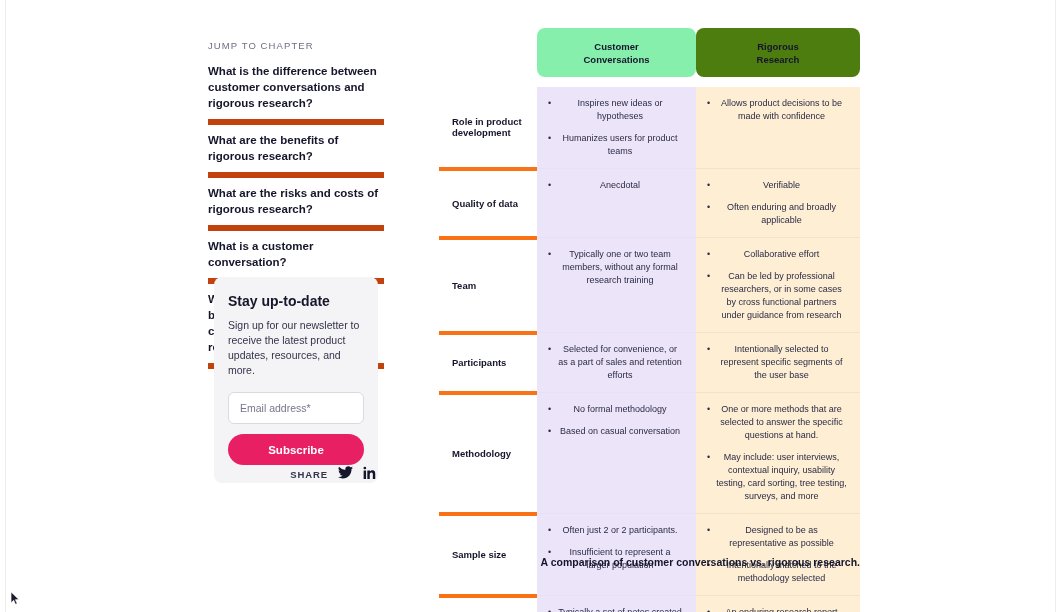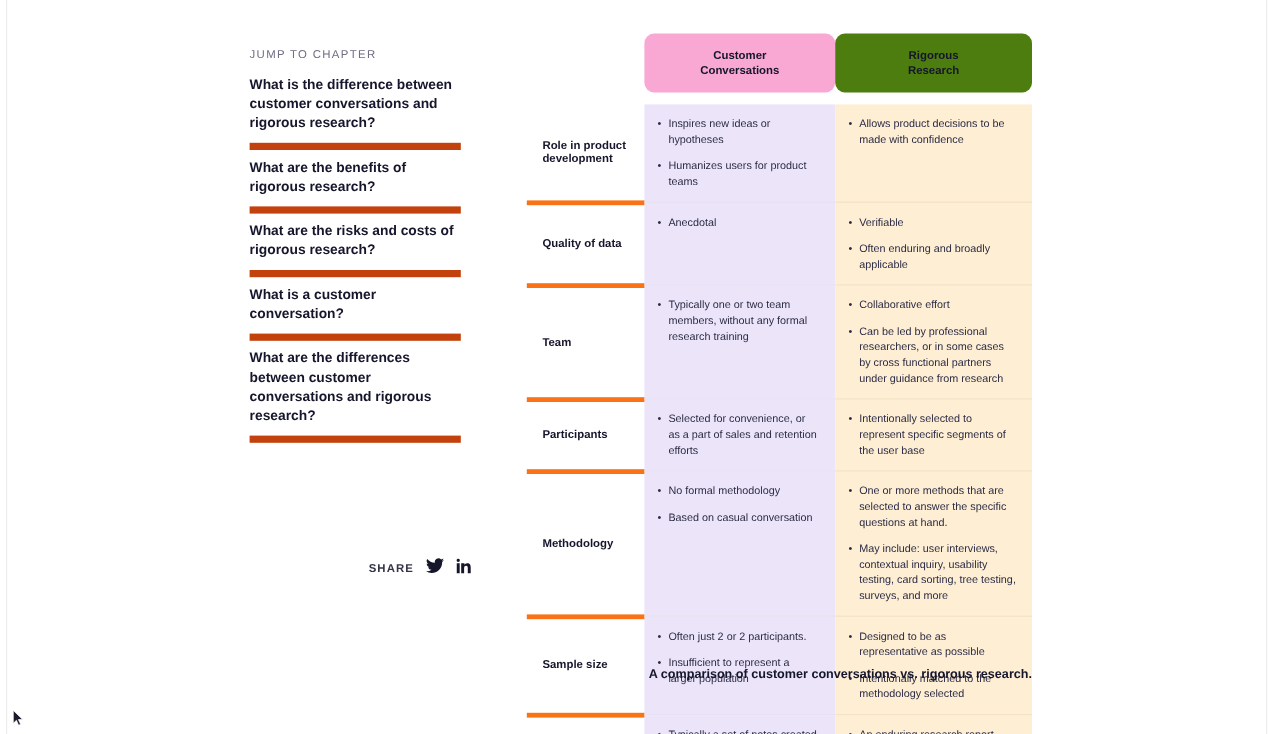--- a/index.html
+++ b/index.html
@@ -108,21 +108,21 @@
     color: #ffffff;
     font-size: 11.5px;
     font-weight: 700;
     cursor: pointer;
     font-family: "Liberation Sans", sans-serif;
   }
 
   
   .share-row {
     position: absolute;
-    left: 224px;
+    left: 207px;
     top: 465px;
     width: 164px;
     display: flex;
     align-items: center;
     justify-content: flex-end;
     gap: 10px;
   }
   .share-label {
     font-size: 9.5px;
     letter-spacing: 0.9px;
@@ -153,21 +153,21 @@
     border-radius: 8px;
     display: flex;
     align-items: center;
     justify-content: center;
     text-align: center;
     font-size: 9.5px;
     font-weight: 700;
     line-height: 13px;
     color: #15152b;
   }
-  .pill-a { background: #f9a8d4; }
+  .pill-a { background: #86efac; }
   .pill-b { background: #4d7c0f; }
   .head-spacer { height: 8px; }
 
   .row-label {
     font-size: 9.5px;
     font-weight: 700;
     color: #15152b;
     padding: 10px 10px 10px 13px;
     vertical-align: middle;
     border-top: 4px solid #f97316;
@@ -180,20 +180,21 @@
   }
   .cell-a { background: #ece5fa; }
   .cell-b { background: #fdeed4; border-top-color: #f5e2c4; }
   tr.first-row .row-label,
   tr.first-row .cell { border-top: none; }
 
   .cell ul {
     list-style: none;
     margin: 0;
     padding: 0;
+    text-align: center;
   }
   .cell li {
     font-size: 9px;
     line-height: 13px;
     color: #2b2b44;
     position: relative;
     padding-left: 9px;
     margin-bottom: 9px;
   }
   .cell li:last-child { margin-bottom: 0; }
@@ -234,20 +235,26 @@
     <div class="jump-label">JUMP TO CHAPTER</div>
     <ul class="toc-list">
       <li class="toc-item">What is the difference between customer conversations and rigorous research?</li>
       <li class="toc-item">What are the benefits of rigorous research?</li>
       <li class="toc-item">What are the risks and costs of rigorous research?</li>
       <li class="toc-item">What is a customer conversation?</li>
       <li class="toc-item">What are the differences between customer conversations and rigorous research?</li>
     </ul>
   </div>
 
+  <div class="newsletter-card">
+    <div class="newsletter-title">Stay up-to-date</div>
+    <div class="newsletter-copy">Sign up for our newsletter to receive the latest product updates, resources, and more.</div>
+    <input class="email-input" type="text" placeholder="Email address*" style="">
+    <button class="subscribe-btn">Subscribe</button>
+  </div>
 
   <div class="share-row">
     <span class="share-label">SHARE</span>
     <span class="share-icon">
       <svg width="15" height="13" viewBox="0 0 24 20" aria-hidden="true">
         <path fill="#15152b" d="M24 2.4a9.6 9.6 0 0 1-2.83.78A4.93 4.93 0 0 0 23.34.38a9.86 9.86 0 0 1-3.13 1.2A4.92 4.92 0 0 0 11.8 6.03 13.97 13.97 0 0 1 1.67.9a4.92 4.92 0 0 0 1.52 6.57A4.9 4.9 0 0 1 .96 6.85v.06a4.92 4.92 0 0 0 3.95 4.83 4.95 4.95 0 0 1-2.22.08 4.93 4.93 0 0 0 4.6 3.42A9.88 9.88 0 0 1 0 17.29a13.94 13.94 0 0 0 7.55 2.21c9.06 0 14.01-7.5 14.01-14v-.64A10 10 0 0 0 24 2.4z"></path>
       </svg>
     </span>
     <span class="share-icon">
       <svg width="14" height="13" viewBox="0 0 24 24" aria-hidden="true">

